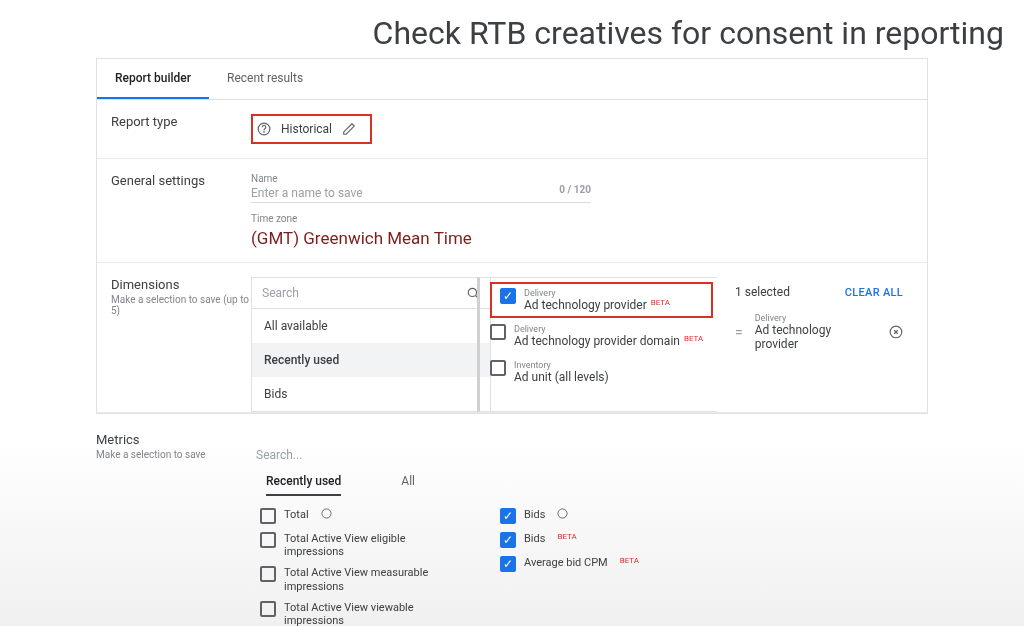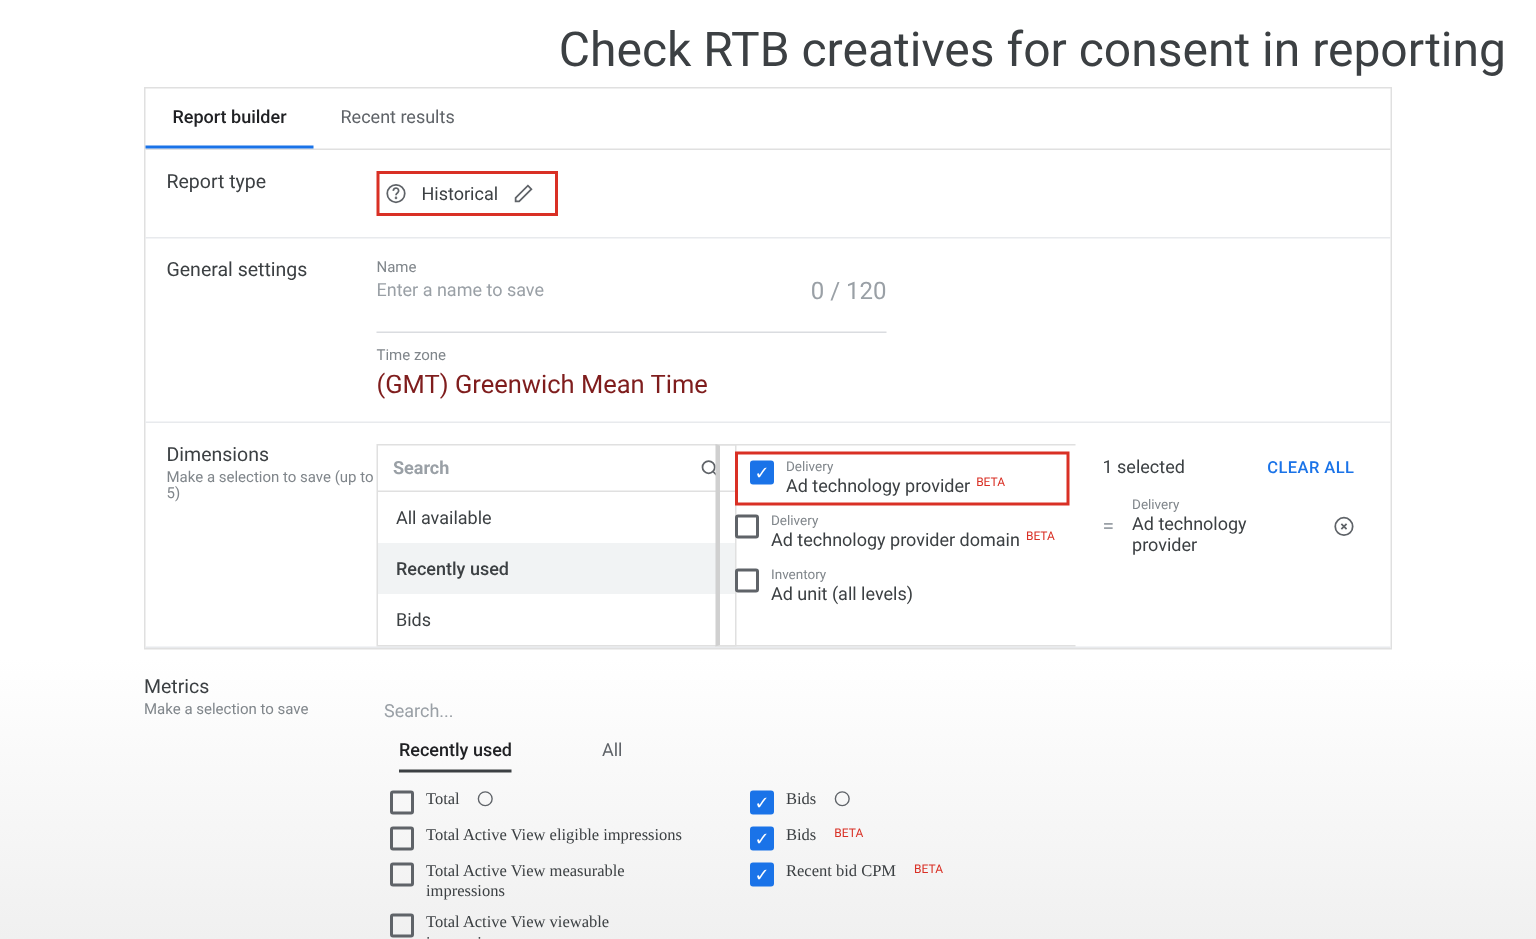--- a/index.html
+++ b/index.html
@@ -9,27 +9,27 @@
     .tabs { display:flex; border-bottom:1px solid #e0e0e0; }
     .tab { padding:12px 18px; color:#5f6368; cursor:pointer; }
     .tab.active { color:#202124; border-bottom:2px solid #1a73e8; font-weight:500; }
     .row { display:flex; border-bottom:1px solid #e8eaed; padding:14px 14px; }
     .row-label { width:140px; color:#3c4043; font-size:13px; font-weight:400; }
     .row-sub { font-size:10px; color:#80868b; margin-top:2px; }
     .row-body { flex:1; }
     .hilite { border:2px solid #d93025; padding:6px 14px 6px 4px; display:inline-flex; align-items:center; gap:10px; }
     .help-icon, .pencil-icon, .search-icon, .remove-icon { width:14px; height:14px; display:inline-block; color:#5f6368; }
     .name-placeholder { color:#9aa0a6; font-size:12px; margin-top:2px; }
-    .name-row { display:flex; justify-content:space-between; width:340px; border-bottom:1px solid #dadce0; padding-bottom:18px; }
-    .counter { color:#9aa0a6; font-size:16px; }
+    .name-row { display:flex; justify-content:space-between; width:340px; border-bottom:1px solid #dadce0; padding-bottom:2px; }
+    .counter { color:#9aa0a6; font-size:10px;font-weight:bold; }
     .field-label { font-size:10px; color:#80868b; }
     .tz-value { font-size:17px; color:#7f1d1d; margin-top:4px; }
     .dims { display:flex; }
     .dims-left { width:240px; border:1px solid #e0e0e0; }
-    .searchbar { display:flex; align-items:center; justify-content:space-between; padding:8px 10px; color:#9aa0a6; border-bottom:1px solid #e0e0e0;font-weight:bold; }
+    .searchbar { display:flex; align-items:center; justify-content:space-between; padding:8px 10px; color:#9aa0a6; border-bottom:1px solid #e0e0e0; }
     .cat-item { padding:10px 12px; font-size:12px; color:#3c4043; cursor:pointer; }
     .cat-item.selected { background:#f1f3f4; font-weight:500; }
     .dims-mid { width:240px; border-top:1px solid #e0e0e0; border-bottom:1px solid #e0e0e0; margin-left:-14px; padding-top:6px; border-left:3px solid #d0d0d0; }
     .dim-row { display:flex; align-items:flex-start; gap:8px; padding:6px 10px; }
     .dim-row.hilite2 { border:2px solid #d93025; margin:-2px 4px 0 10px; padding:4px 8px; }
     .chk { width:16px; height:16px; border:2px solid #5f6368; border-radius:2px; flex-shrink:0; display:flex; align-items:center; justify-content:center; cursor:pointer; }
     .chk.on { background:#1a73e8; border-color:#1a73e8; color:#fff; font-size:12px; line-height:1; }
     .dim-cat { font-size:9px; color:#80868b; }
     .dim-name { font-size:12px; color:#3c4043; }
     .beta { font-size:8px; color:#d93025; margin-left:4px; vertical-align:top; }
@@ -40,21 +40,21 @@
     .drag { color:#9aa0a6; font-size:14px; cursor:grab; }
     .metrics-block { margin:18px 96px 0; font-size:12px; }
     .metrics-head { margin-bottom:6px; }
     .metrics-search { color:#9aa0a6; font-size:12px; margin-left:160px; margin-top:-18px; }
     .metrics-tabs { display:flex; gap:60px; margin-left:170px; margin-top:12px; padding-bottom:4px; }
     .mtab { font-size:12px; color:#5f6368; padding-bottom:6px; cursor:pointer; }
     .mtab.active { color:#202124; font-weight:500; border-bottom:2px solid #3c4043; }
     .metrics-cols { display:flex; margin-left:164px; gap:40px; margin-top:4px; }
     .mcol { width:200px; }
     .mrow { display:flex; align-items:flex-start; gap:8px; padding:4px 0; }
-    .mrow .mname { font-size:11px; color:#3c4043; line-height:1.2;font-family:Liberation Serif, serif; }
+    .mrow .mname { font-size:11px; color:#3c4043; line-height:1.2; }
   </style>
 </head>
 <body>
 
 <div class="title">Check RTB creatives for consent in reporting</div>
 
 <div class="panel">
 
   <div class="tabs">
     <div class="tab active">Report builder</div>
@@ -206,18 +206,18 @@
               <circle cx="12" cy="12" r="10"></circle>
             </svg></span>
         </div>
       <div class="mrow">
           <div class="chk on">✓</div>
           <span class="mname">Bids</span>
           <span class="beta">BETA</span>
         </div>
       <div class="mrow">
           <div class="chk on">✓</div>
-          <span class="mname">Recent bid CPM</span>
+          <span class="mname">Average bid CPM</span>
           <span class="beta">BETA</span>
         </div>
     </div>
   </div>
 </div>
 
 </body></html>

